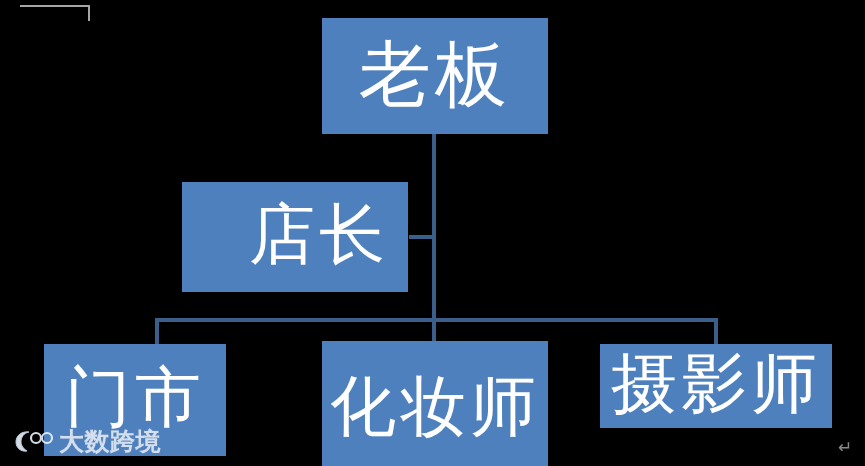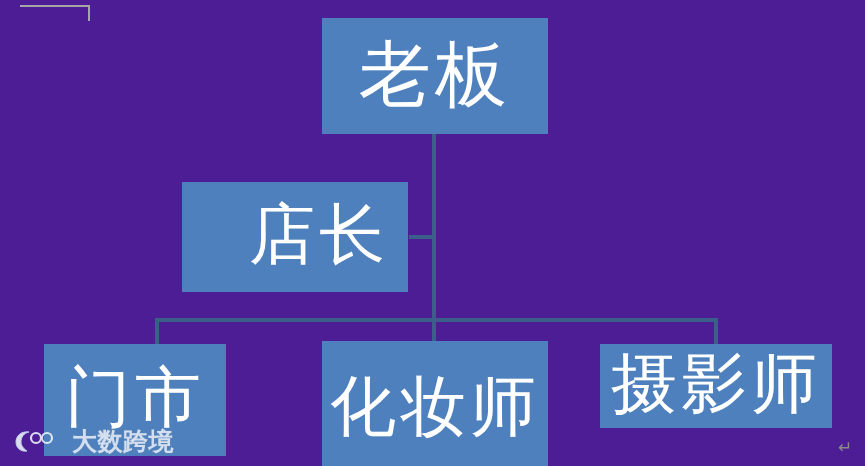--- a/index.html
+++ b/index.html
@@ -4,21 +4,21 @@
 <style>
   html, body {
     margin: 0;
     padding: 0;
     background: #ffffff;
   }
   #canvas {
     position: relative;
     width: 865px;
     height: 466px;
-    background: #4c1d95;
+    background: #000000;
     overflow: hidden;
     font-family: "DejaVu Serif", "Liberation Serif", serif;
   }
 
   
   .margin-marker {
     position: absolute;
     border-color: #a6a6a6;
     border-style: solid;
   }
@@ -65,21 +65,21 @@
   #node-photo     { left: 600px; top: 344px; width: 232px; height: 84px; font-size: 66px; }
 
   
   #watermark {
     position: absolute;
     left: 14px;
     top: 424px;
     height: 34px;
     display: flex;
     align-items: center;
-    gap: 18px;
+    gap: 5px;
     opacity: 0.92;
     pointer-events: none;
   }
   #watermark .wm-text {
     font-family: "DejaVu Sans", "Liberation Sans", sans-serif;
     font-size: 25px;
     font-weight: bold;
     color: #dfe8f3;
     letter-spacing: 0.02em;
     text-shadow: 0 0 2px rgba(120,150,190,0.55);

